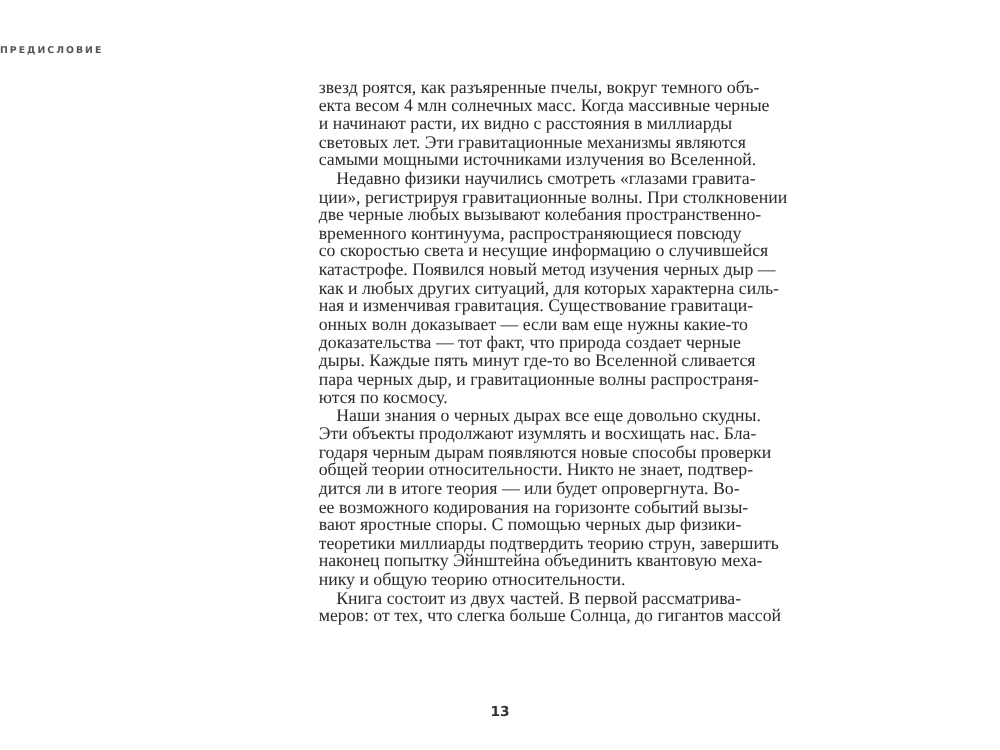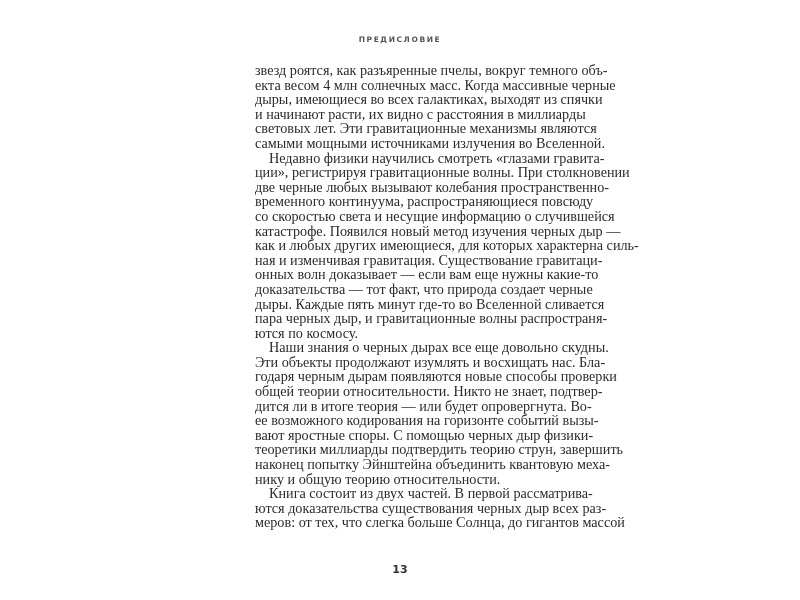--- a/index.html
+++ b/index.html
@@ -1,19 +1,19 @@
 <!DOCTYPE html>
 <html><head>
 <meta charset="utf-8">
 <style>
   html, body { margin: 0; padding: 0; background: #ffffff; }
   body { width: 800px; height: 600px; position: relative; overflow: hidden; }
   .page { position: absolute; left: 0; top: 0; width: 800px; height: 600px; background: #fff; }
   .running-head {
-    position: absolute; top: 35px; left: 0; width: 800px; text-align: center;
+    position: absolute; top: 35px; left: 0; width: 800px; text-align: left;
     font-family: "DejaVu Sans", sans-serif; font-size: 7.5px; letter-spacing: 1.6px;
     color: #555; font-weight: bold;
   }
   .body-text {
     position: absolute; left: 255px; top: 63px; width: 289px;
     font-family: "Liberation Serif", serif; font-size: 14.2px; line-height: 17.8px;
     color: #2b2b2b;
   }
   .line { white-space: nowrap; text-align: justify; text-align-last: justify; height: 17.8px; }
   .line.last { text-align-last: left; }
@@ -24,45 +24,43 @@
   }
 </style>
 </head>
 <body>
 
 <div class="page">
   <div class="running-head">ПРЕДИСЛОВИЕ</div>
   <div class="body-text" id="body-text" style="line-height: 14.6061px;">
       <div class="line" style="height: 14.6061px;">звезд роятся, как разъяренные пчелы, вокруг темного объ-</div>
       <div class="line" style="height: 14.6061px;">екта весом 4 млн солнечных масс. Когда массивные черные</div>
-      <div class="line" style="height: 14.6061px;">дыры, имеющиеся во всех галактиках, выходят из спячки</div>
       <div class="line" style="height: 14.6061px;">и начинают расти, их видно с расстояния в миллиарды</div>
       <div class="line" style="height: 14.6061px;">световых лет. Эти гравитационные механизмы являются</div>
       <div class="line last" style="height: 14.6061px;">самыми мощными источниками излучения во Вселенной.</div>
       <div class="line indent" style="height: 14.6061px;">Недавно физики научились смотреть «глазами гравита-</div>
       <div class="line" style="height: 14.6061px;">ции», регистрируя гравитационные волны. При столкновении</div>
       <div class="line" style="height: 14.6061px;">две черные любых вызывают колебания пространственно-</div>
       <div class="line" style="height: 14.6061px;">временного континуума, распространяющиеся повсюду</div>
       <div class="line" style="height: 14.6061px;">со скоростью света и несущие информацию о случившейся</div>
       <div class="line" style="height: 14.6061px;">катастрофе. Появился новый метод изучения черных дыр —</div>
-      <div class="line" style="height: 14.6061px;">как и любых других имеющиеся, для которых характерна силь-</div>
+      <div class="line" style="height: 14.6061px;">как и любых других ситуаций, для которых характерна силь-</div>
       <div class="line" style="height: 14.6061px;">ная и изменчивая гравитация. Существование гравитаци-</div>
       <div class="line" style="height: 14.6061px;">онных волн доказывает — если вам еще нужны какие-то</div>
       <div class="line" style="height: 14.6061px;">доказательства — тот факт, что природа создает черные</div>
       <div class="line" style="height: 14.6061px;">дыры. Каждые пять минут где-то во Вселенной сливается</div>
       <div class="line" style="height: 14.6061px;">пара черных дыр, и гравитационные волны распространя-</div>
       <div class="line last" style="height: 14.6061px;">ются по космосу.</div>
       <div class="line indent" style="height: 14.6061px;">Наши знания о черных дырах все еще довольно скудны.</div>
       <div class="line" style="height: 14.6061px;">Эти объекты продолжают изумлять и восхищать нас. Бла-</div>
       <div class="line" style="height: 14.6061px;">годаря черным дырам появляются новые способы проверки</div>
       <div class="line" style="height: 14.6061px;">общей теории относительности. Никто не знает, подтвер-</div>
       <div class="line" style="height: 14.6061px;">дится ли в итоге теория — или будет опровергнута. Во-</div>
       <div class="line" style="height: 14.6061px;">ее возможного кодирования на горизонте событий вызы-</div>
       <div class="line" style="height: 14.6061px;">вают яростные споры. С помощью черных дыр физики-</div>
       <div class="line" style="height: 14.6061px;">теоретики миллиарды подтвердить теорию струн, завершить</div>
       <div class="line" style="height: 14.6061px;">наконец попытку Эйнштейна объединить квантовую меха-</div>
       <div class="line last" style="height: 14.6061px;">нику и общую теорию относительности.</div>
       <div class="line indent" style="height: 14.6061px;">Книга состоит из двух частей. В первой рассматрива-</div>
-      <div class="line" style="height: 14.6061px;">ются доказательства существования черных дыр всех раз-</div>
       <div class="line" style="height: 14.6061px;">меров: от тех, что слегка больше Солнца, до гигантов массой</div>
     </div>
   <div class="folio">13</div>
 </div>
 
 </body></html>

